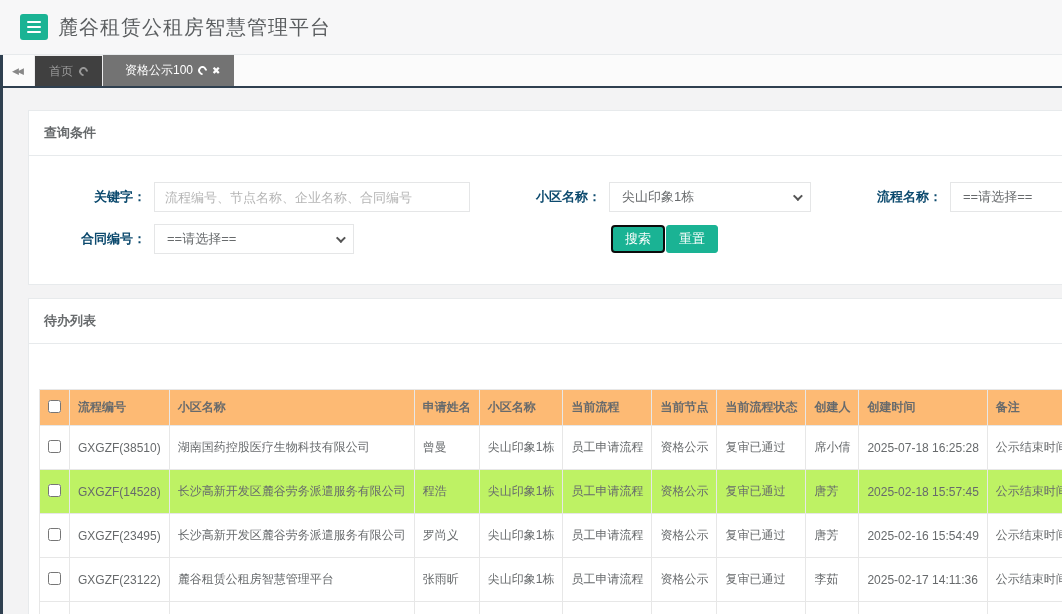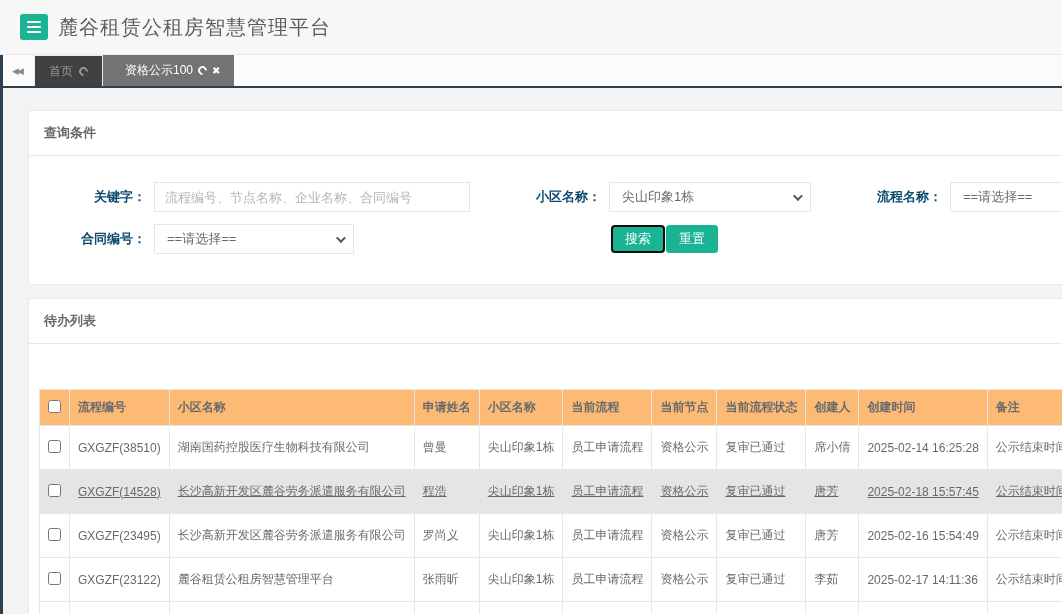--- a/index.html
+++ b/index.html
@@ -44,21 +44,21 @@
   .btn { height:28px; background:#1ab394; color:#fff; font-size:13px; border:1px solid #1ab394; border-radius:3px; padding:0 12px; cursor:pointer; font-family:inherit; }
   .btn-search { border:2px solid #0b0b0b; border-radius:4px; }
 
   
   .panel-todo { margin-top:13px; height:400px; overflow:hidden; }
   .panel-todo .panel-body { padding:45px 0 0 10px; }
   table.grid { border-collapse:collapse; font-size:12px; color:#676a6c; table-layout:fixed; }
   table.grid th, table.grid td { border:1px solid #e7e7e7; padding:8px; overflow:hidden; white-space:nowrap; }
   table.grid th { background:#fdba74; font-weight:bold; text-align:left; height:36px; }
   table.grid td { height:44px; background:#fff; }
-  tr.row-alt td { background:#e5e5e5;text-decoration:underline; }
+  tr.row-alt td { background:#bef264; }
   .col-check { width:22px; text-align:center; }
   .col-1 { width:83px; } .col-2 { width:208px; } .col-3 { width:70px; }
   .col-4 { width:74px; } .col-5 { width:71px; } .col-6 { width:62px; }
   .col-7 { width:87px; } .col-8 { width:43px; } .col-9 { width:115px; }
   .col-10 { width:260px; }
   td.cell-check, th.cell-check { text-align:center; padding:8px 4px; }
   input[type=checkbox] { width:13px; height:13px; cursor:pointer; }
 </style>
 </head>
 <body>
@@ -158,21 +158,21 @@
             <tr>
               <td class="cell-check"><input type="checkbox" style=""></td>
               <td>GXGZF(38510)</td>
               <td>湖南国药控股医疗生物科技有限公司</td>
               <td>曾曼</td>
               <td>尖山印象1栋</td>
               <td>员工申请流程</td>
               <td>资格公示</td>
               <td>复审已通过</td>
               <td>席小倩</td>
-              <td>2025-02-14 16:25:28</td>
+              <td>2025-07-18 16:25:28</td>
               <td>公示结束时间：2025-02-25 16:53:54</td>
             </tr>
             <tr class="row-alt">
               <td class="cell-check"><input type="checkbox" style=""></td>
               <td>GXGZF(14528)</td>
               <td>长沙高新开发区麓谷劳务派遣服务有限公司</td>
               <td>程浩</td>
               <td>尖山印象1栋</td>
               <td>员工申请流程</td>
               <td>资格公示</td>

